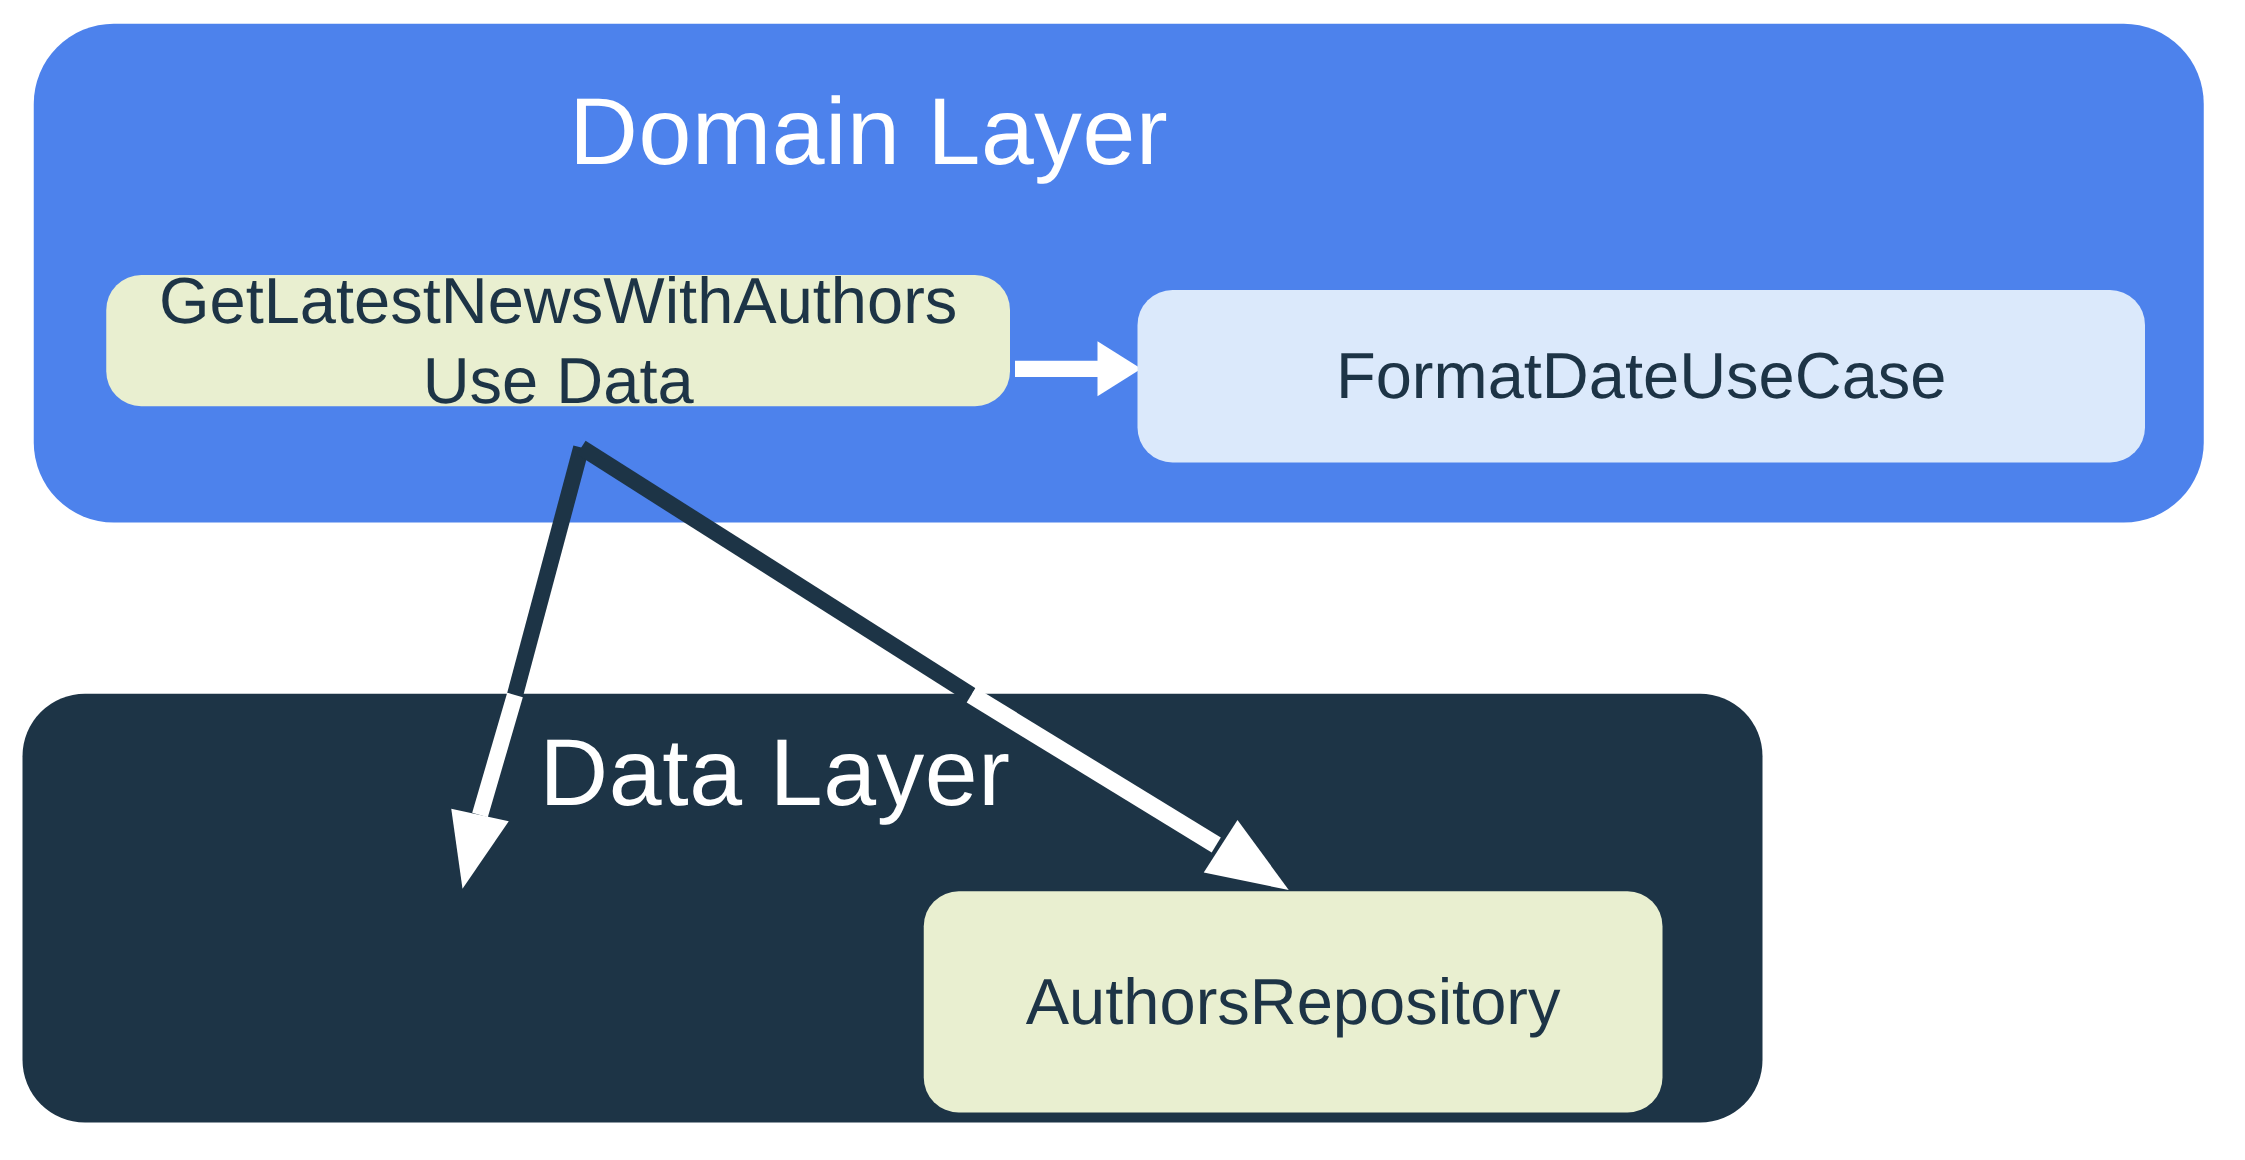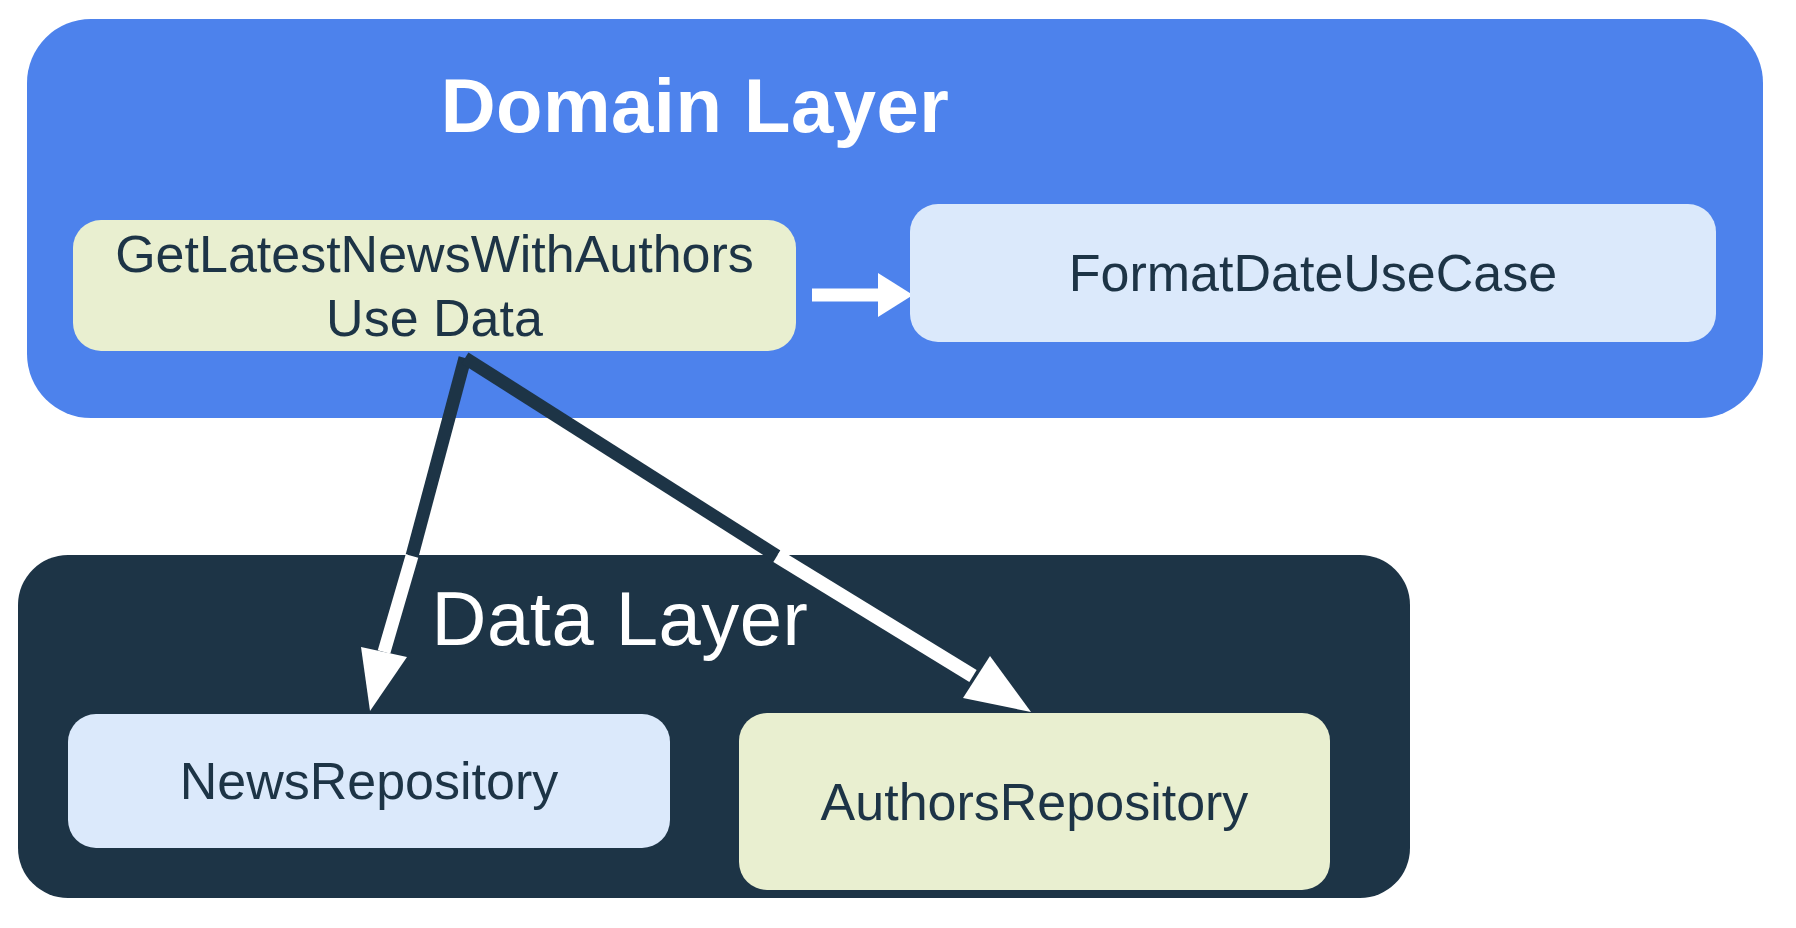--- a/index.html
+++ b/index.html
@@ -26,31 +26,31 @@
   }
   .layer-data{
     left:18px;top:555px;width:1392px;height:343px;
     background:var(--data-navy);border-radius:50px;
   }
   .layer-title{
     position:absolute;transform:translateX(-50%);
     font-size:76px;line-height:1;color:var(--text-light);
     white-space:nowrap;letter-spacing:0.5px;
   }
-  .title-domain{left:695px;top:68px;font-weight:bold;}
+  .title-domain{left:695px;top:68px;}
   .title-data{left:620px;top:581px;}
   .node{
     position:absolute;display:flex;align-items:center;justify-content:center;
     text-align:center;border-radius:28px;
     color:var(--text-dark);font-size:52px;line-height:64px;
   }
   .node-cream{background:var(--node-cream);}
   .node-lightblue{background:var(--node-lightblue);}
-  .node-usecase{left:73px;top:220px;width:723px;height:131px;}
-  .node-formatdate{left:910px;top:204px;width:806px;height:138px;}
+  .node-usecase{left:85px;top:220px;width:723px;height:105px;}
+  .node-formatdate{left:910px;top:232px;width:806px;height:138px;}
   .node-newsrepo{left:68px;top:714px;width:602px;height:134px;}
   .node-authorsrepo{left:739px;top:713px;width:591px;height:177px;}
   .arrows{position:absolute;left:0;top:0;width:1796px;height:928px;pointer-events:none;}
   .stroke-dark{stroke:var(--arrow-dark);}
   .stroke-white{stroke:var(--arrow-white);}
   .fill-white{fill:var(--arrow-white);}
 </style>
 </head>
 <body>
 
@@ -86,21 +86,18 @@
     <div>
       <div>GetLatestNewsWithAuthors</div>
       <div>Use Data</div>
     </div>
   </div>
 
   <div class="node node-lightblue node-formatdate">
     <span>FormatDateUseCase</span>
   </div>
 
-  <div class="node node-lightblue node-newsrepo">
-    <span>NewsRepository</span>
-  </div>
 
   <div class="node node-cream node-authorsrepo">
     <span>AuthorsRepository</span>
   </div>
 
 </div>
 
 </body></html>

